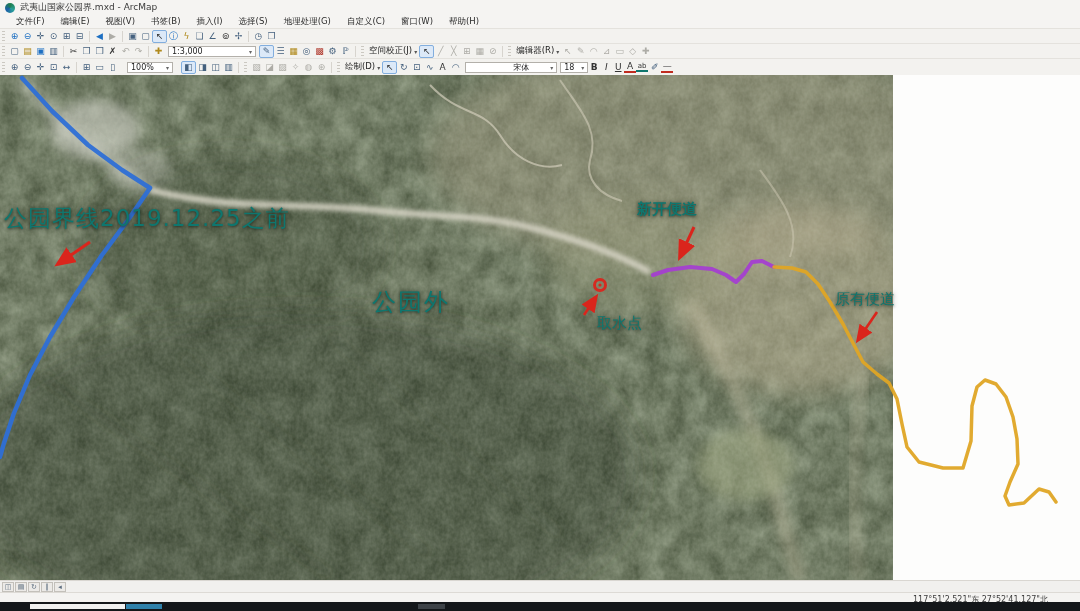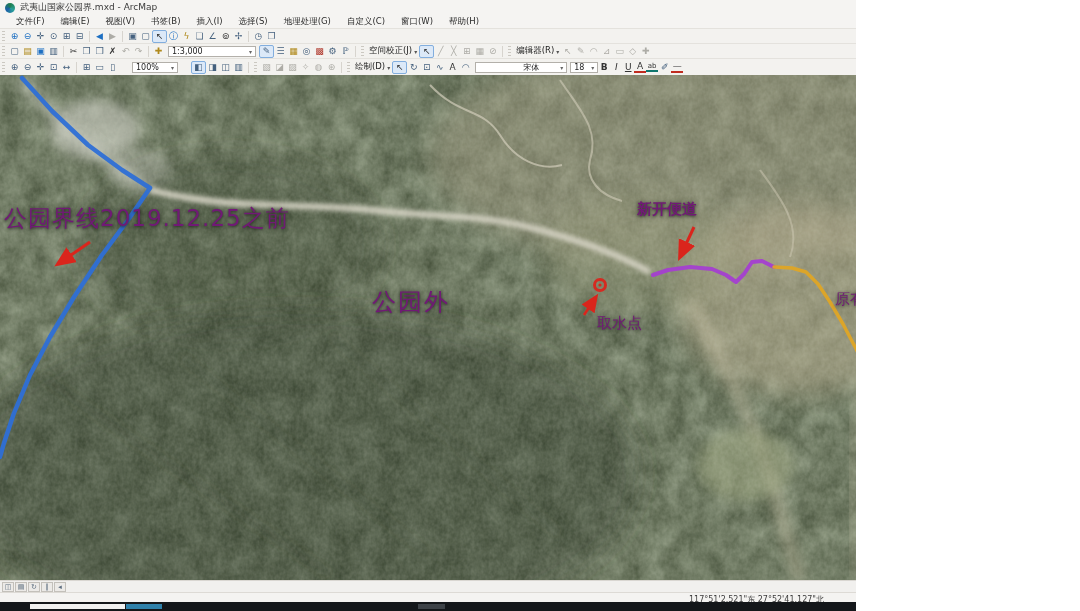--- a/index.html
+++ b/index.html
@@ -1,16 +1,16 @@
 <!DOCTYPE html>
 <html><head>
 <meta charset="utf-8">
 <style>
   html,body{margin:0;padding:0;background:#fff;}
-  #app{position:relative;width:856px;height:611px;font-family:"DejaVu Sans","Liberation Sans",sans-serif;background:#fff;overflow:hidden;}
+  #app{position:relative;width:1080px;height:611px;font-family:"DejaVu Sans","Liberation Sans",sans-serif;background:#fff;overflow:hidden;}
 
   
   .titlebar{position:absolute;top:0;left:0;width:100%;height:15px;background:#f5f4f2;display:flex;align-items:center;gap:5px;padding-left:5px;box-sizing:border-box;font-size:9px;color:#3a3a3a;}
   .applogo{width:10px;height:10px;border-radius:50%;background:conic-gradient(#1f7d4c,#2aa198,#1b5fa8,#1f7d4c);flex:0 0 auto;}
   .menubar{position:absolute;top:15px;left:0;width:100%;height:13px;background:#f5f4f2;display:flex;align-items:center;padding-left:8px;font-size:8.5px;color:#2b2b2b;}
   .menu-item{padding:0 8px;line-height:13px;}
 
   .tb{position:absolute;left:0;width:100%;background:#f3f2ef;border-top:1px solid #e4e2dd;display:flex;align-items:center;box-sizing:border-box;}
   #tb1{top:28px;height:15px;}
   #tb2{top:43px;height:15px;}
@@ -26,21 +26,21 @@
   .ticon.pressed{border:1px solid #82aede;background:#dcE9f8;border-radius:2px;line-height:11px;}
   .dd{display:flex;align-items:center;font-size:8.5px;color:#222;padding:0 2px;flex:0 0 auto;}
   .dd .caret{font-size:6px;color:#555;margin-left:2px;}
   .combo{display:flex;align-items:center;background:#fff;border:1px solid #b3b0aa;height:11px;font-size:8px;color:#222;padding:0 3px;box-sizing:border-box;flex:0 0 auto;}
   .combo .caret{margin-left:auto;font-size:6px;color:#666;padding-left:3px;}
   .fmt{font-size:9px;width:12px;text-align:center;color:#333;flex:0 0 auto;}
 
   
   #map{position:absolute;top:75px;left:0;width:1080px;height:505px;background:#fdfdfc;}
   #map svg{position:absolute;top:0;left:0;}
-  .maplabel{position:absolute;color:#701a75;text-shadow:0 1px 3px rgba(35,42,30,.85),0 0 6px rgba(35,42,30,.4);white-space:nowrap;}
+  .maplabel{position:absolute;color:#0f766e;text-shadow:0 1px 3px rgba(35,42,30,.85),0 0 6px rgba(35,42,30,.4);white-space:nowrap;}
   #lbl-boundary{left:4px;top:128px;font-size:23px;letter-spacing:1px;}
   #lbl-outside{left:372px;top:211px;font-size:24px;letter-spacing:2px;}
   #lbl-intake{left:570px;top:239px;font-size:15px;margin-left:27px;}
   #lbl-newroad{left:637px;top:125px;font-size:15px;font-weight:bold;}
   #lbl-existingroad{left:835px;top:215px;font-size:15px;}
   .watermark{position:absolute;left:943px;top:470px;color:#bdbdb9;}
   .watermark .l1{font-size:15px;}
   .watermark .l2{font-size:8.5px;margin-top:4px;color:#c7c7c3;}
 
   
@@ -159,21 +159,21 @@
     <span class="grip"></span>
     <span class="ticon">⊕</span>
     <span class="ticon">⊖</span>
     <span class="ticon">✛</span>
     <span class="ticon">⊡</span>
     <span class="ticon">↔</span>
     <span class="sep"></span>
     <span class="ticon">⊞</span>
     <span class="ticon">▭</span>
     <span class="ticon">▯</span>
-    <span class="combo" style="width:46px;margin:0 13px;">
+    <span class="combo" style="width:46px;margin:0 8px;">
       <span>100%</span>
       <span class="caret">▾</span>
     </span>
     <span class="ticon pressed">◧</span>
     <span class="ticon">◨</span>
     <span class="ticon">◫</span>
     <span class="ticon">▥</span>
     <span class="sep"></span>
     <span class="grip"></span>
     <span class="ticon disabled">▧</span>

